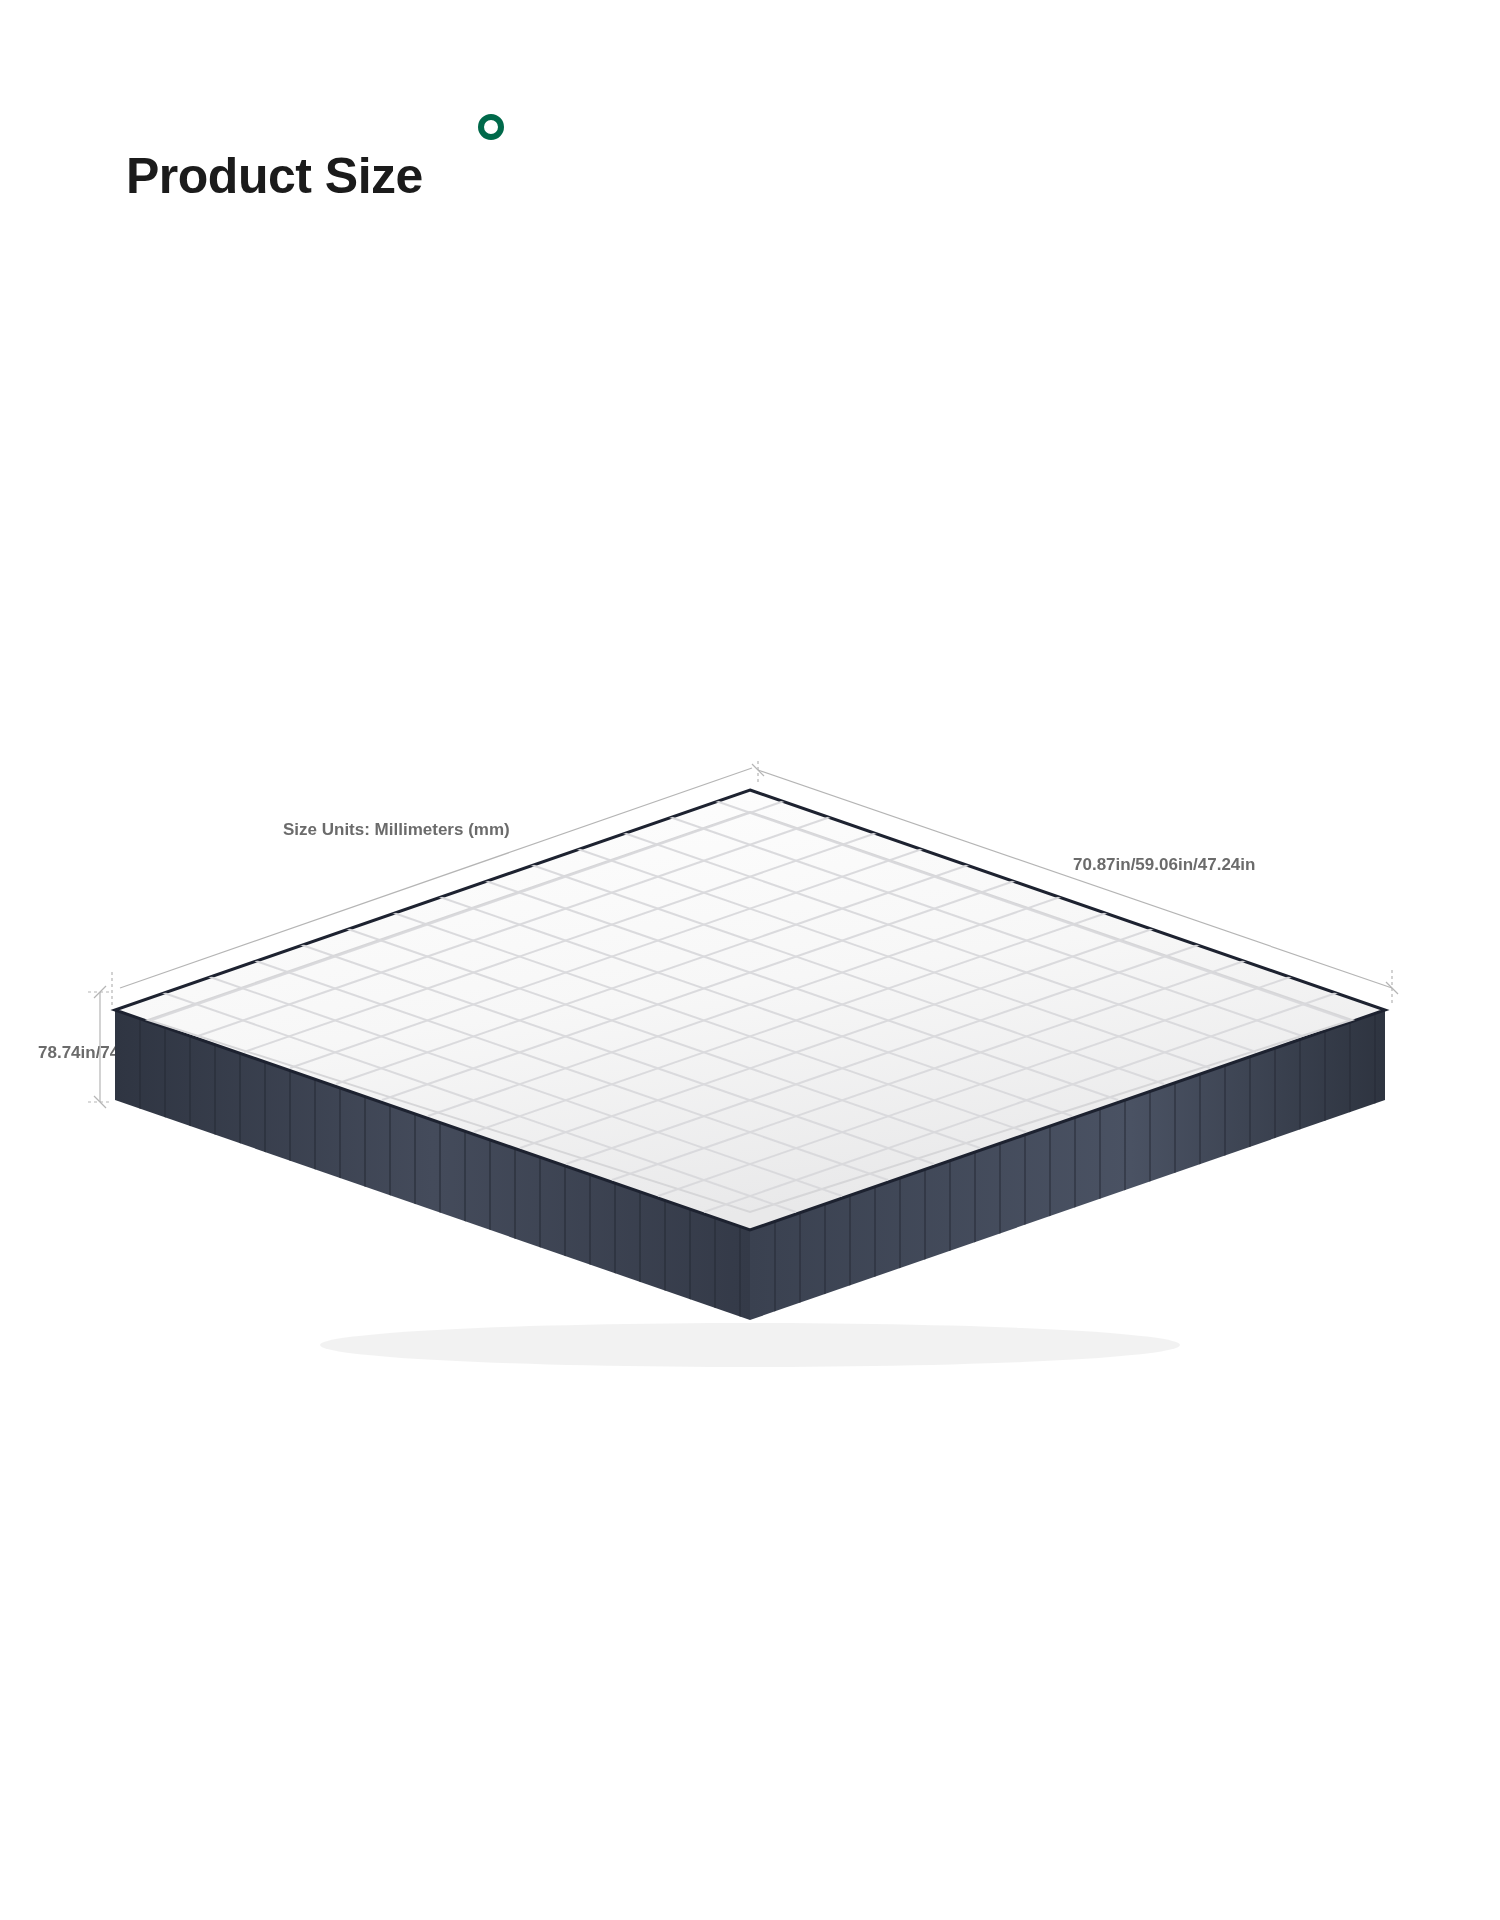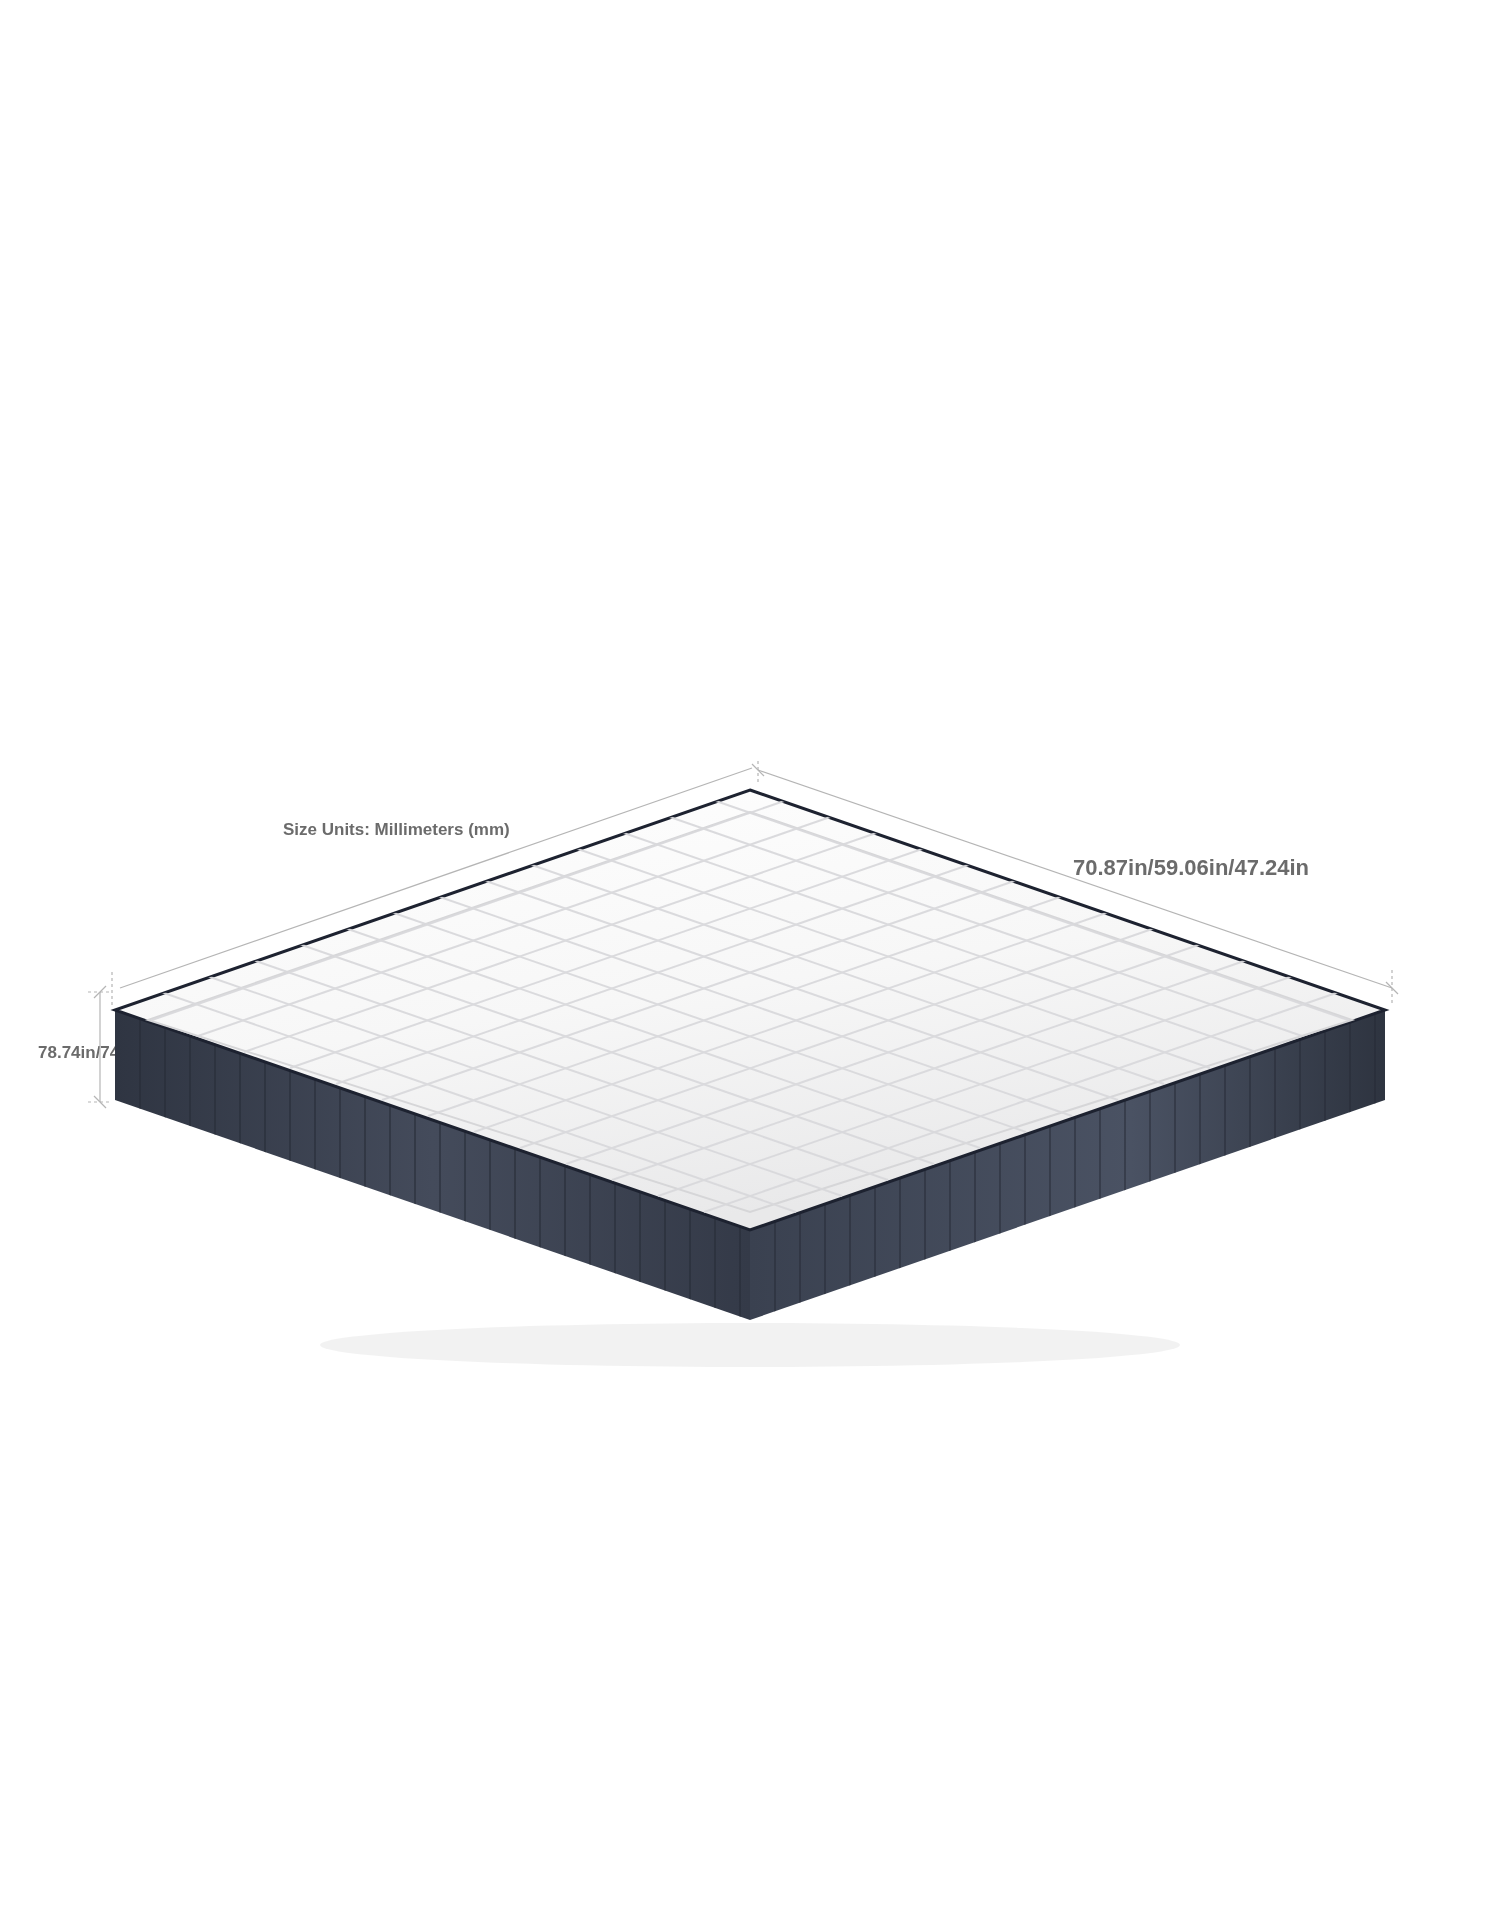--- a/index.html
+++ b/index.html
@@ -77,21 +77,21 @@
     top: 60px;
     font-size: 17px;
     font-weight: bold;
     color: #6b6b6b;
     white-space: nowrap;
   }
   .len-label {
     position: absolute;
     left: 1073px;
     top: 95px;
-    font-size: 22px;
+    font-size: 17px;
     font-weight: bold;
     color: #6b6b6b;
     white-space: nowrap;
   }
   .width-label {
     position: absolute;
     left: 38px;
     top: 283px;
     font-size: 17px;
     font-weight: bold;
@@ -129,20 +129,24 @@
     font-weight: bold;
     color: #111111;
     letter-spacing: -0.3px;
   }
 </style>
 </head>
 <body>
 
 <div class="page">
 
+  <div class="title-block">
+    <div class="title-dot"></div>
+    <h1 class="page-title">Product Size</h1>
+  </div>
 
 
   <div class="diagram">
 
     <div class="units-label">Size Units: Millimeters (mm)</div>
     <div class="len-label">70.87in/59.06in/47.24in</div>
     <div class="width-label">78.74in/74.80in</div>
 
     <svg class="svg-wrap" width="1500" height="660" viewBox="0 0 1500 660">
       <defs>

